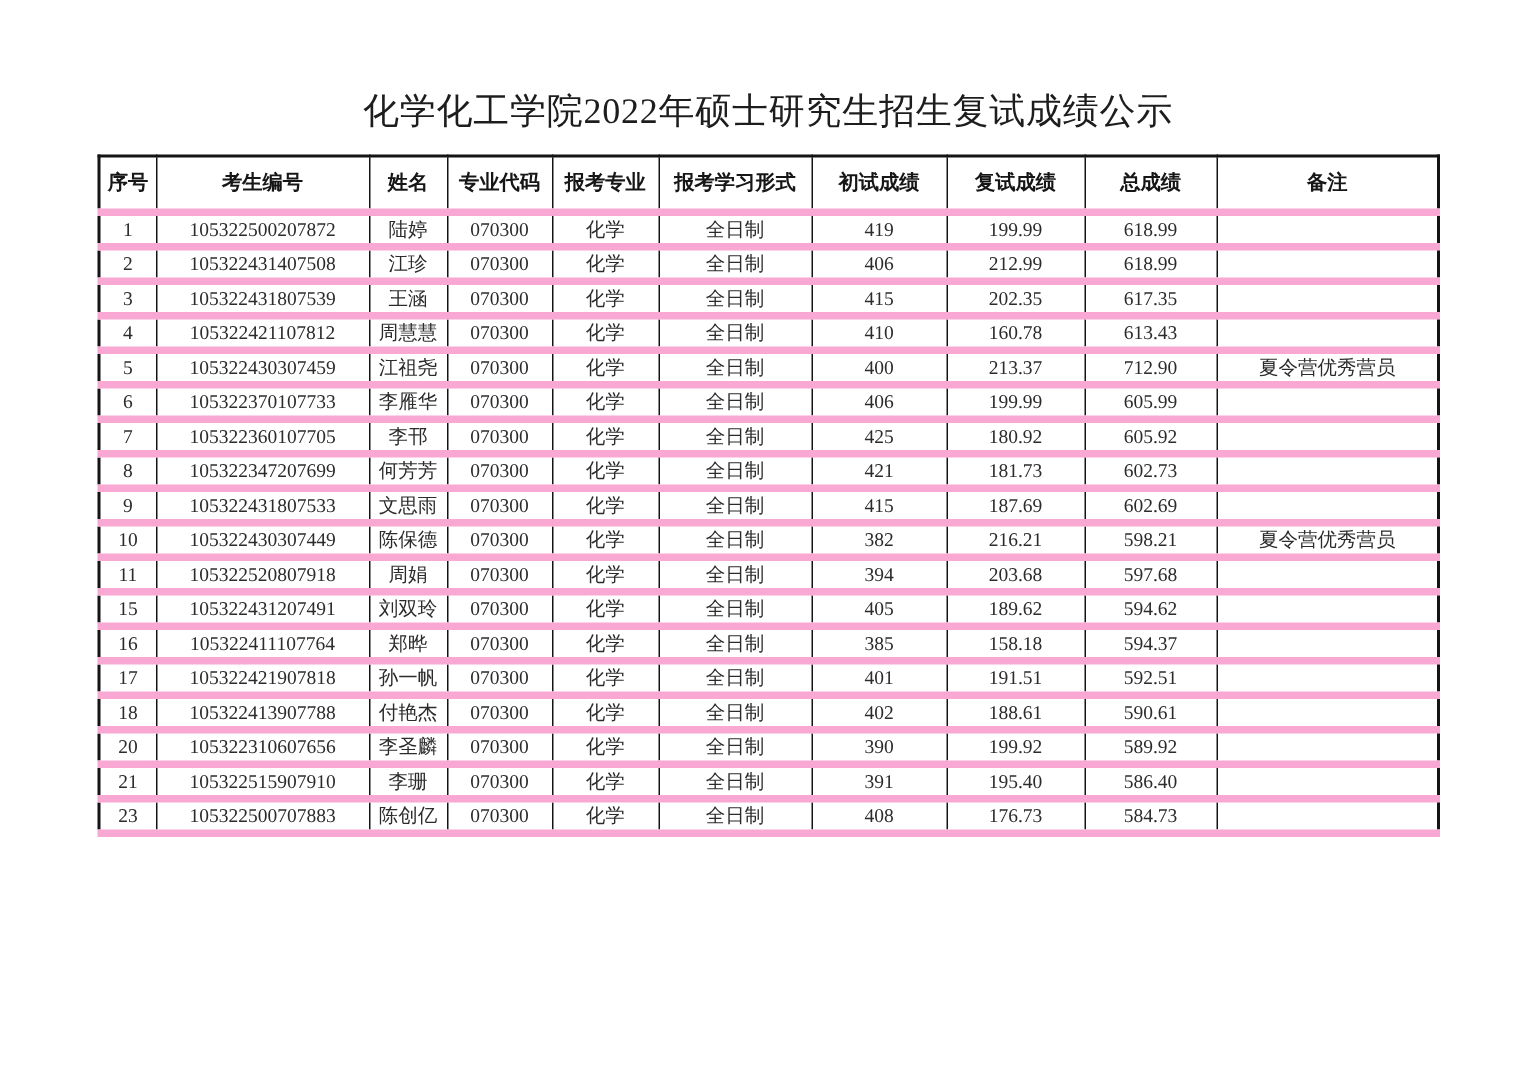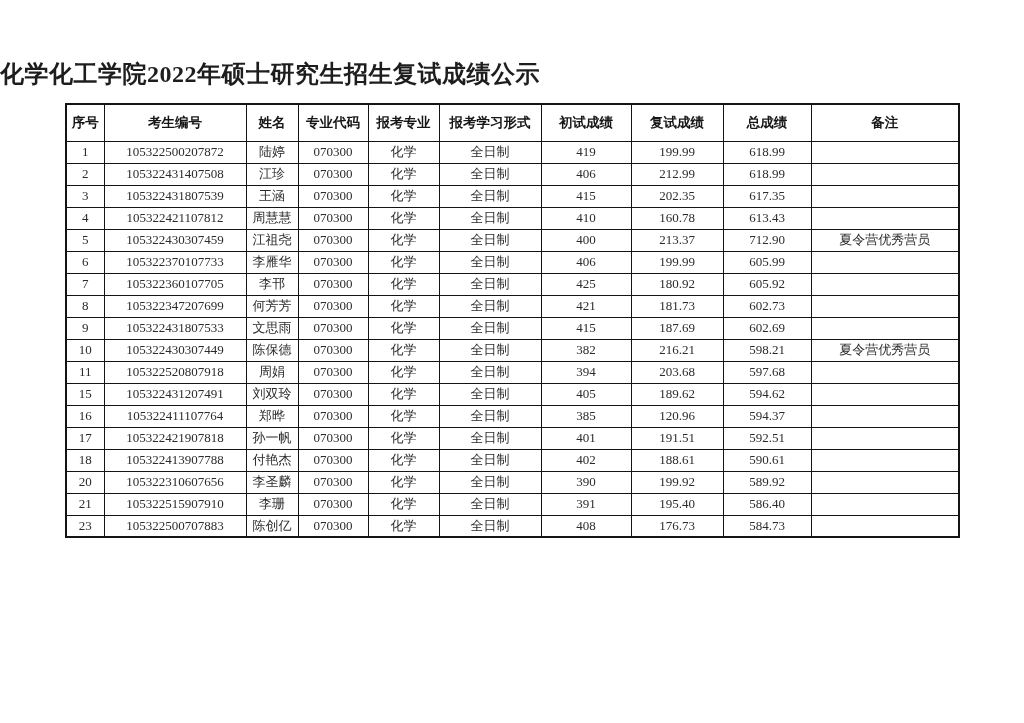--- a/index.html
+++ b/index.html
@@ -12,22 +12,23 @@
   }
   .page {
     position: relative;
     width: 1024px; height: 723px;
     background: #ffffff;
   }
   .doc-title {
     position: absolute;
     top: 58px; left: 0;
     width: 100%;
+    text-align: center;
     font-size: 24px;
-    font-weight: 700;
+    font-weight: 400;
     letter-spacing: 0.5px;
     color: #1d1d1d;
     font-family: "Liberation Serif", "DejaVu Serif", serif;
   }
   table.score-table {
     position: absolute;
     top: 103px; left: 65px;
     width: 893px;
     border-collapse: collapse;
     table-layout: fixed;
@@ -44,21 +45,21 @@
     white-space: nowrap;
   }
   table.score-table th {
     height: 37px;
     font-size: 13.5px;
     font-weight: bold;
     color: #161616;
   }
   table.score-table td { height: 22px; }
   
-  table.score-table tr { border-bottom: 1px solid #f9a8d4; margin-left: 24px; }
+  table.score-table tr { border-bottom: 5px solid #f9a8d4; margin-left: 24px; }
 </style>
 </head>
 <body>
 
 <div class="page">
   <div class="doc-title">化学化工学院2022年硕士研究生招生复试成绩公示</div>
 
   <table class="score-table">
     <colgroup>
         <col style="width: 38px;">
@@ -232,21 +233,21 @@
           <td></td>
         </tr>
         <tr>
           <td>16</td>
           <td>105322411107764</td>
           <td>郑晔</td>
           <td>070300</td>
           <td>化学</td>
           <td>全日制</td>
           <td>385</td>
-          <td>120.96</td>
+          <td>158.18</td>
           <td>594.37</td>
           <td></td>
         </tr>
         <tr>
           <td>17</td>
           <td>105322421907818</td>
           <td>孙一帆</td>
           <td>070300</td>
           <td>化学</td>
           <td>全日制</td>

